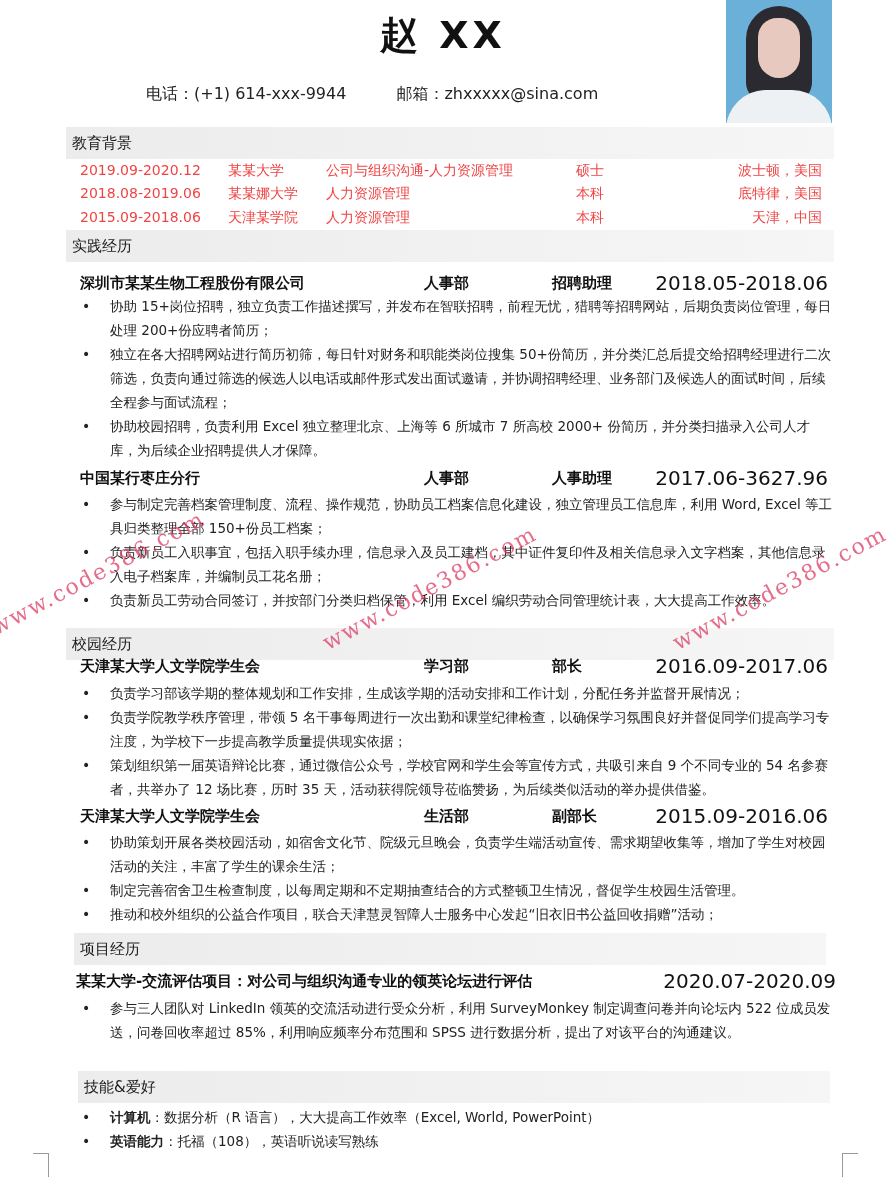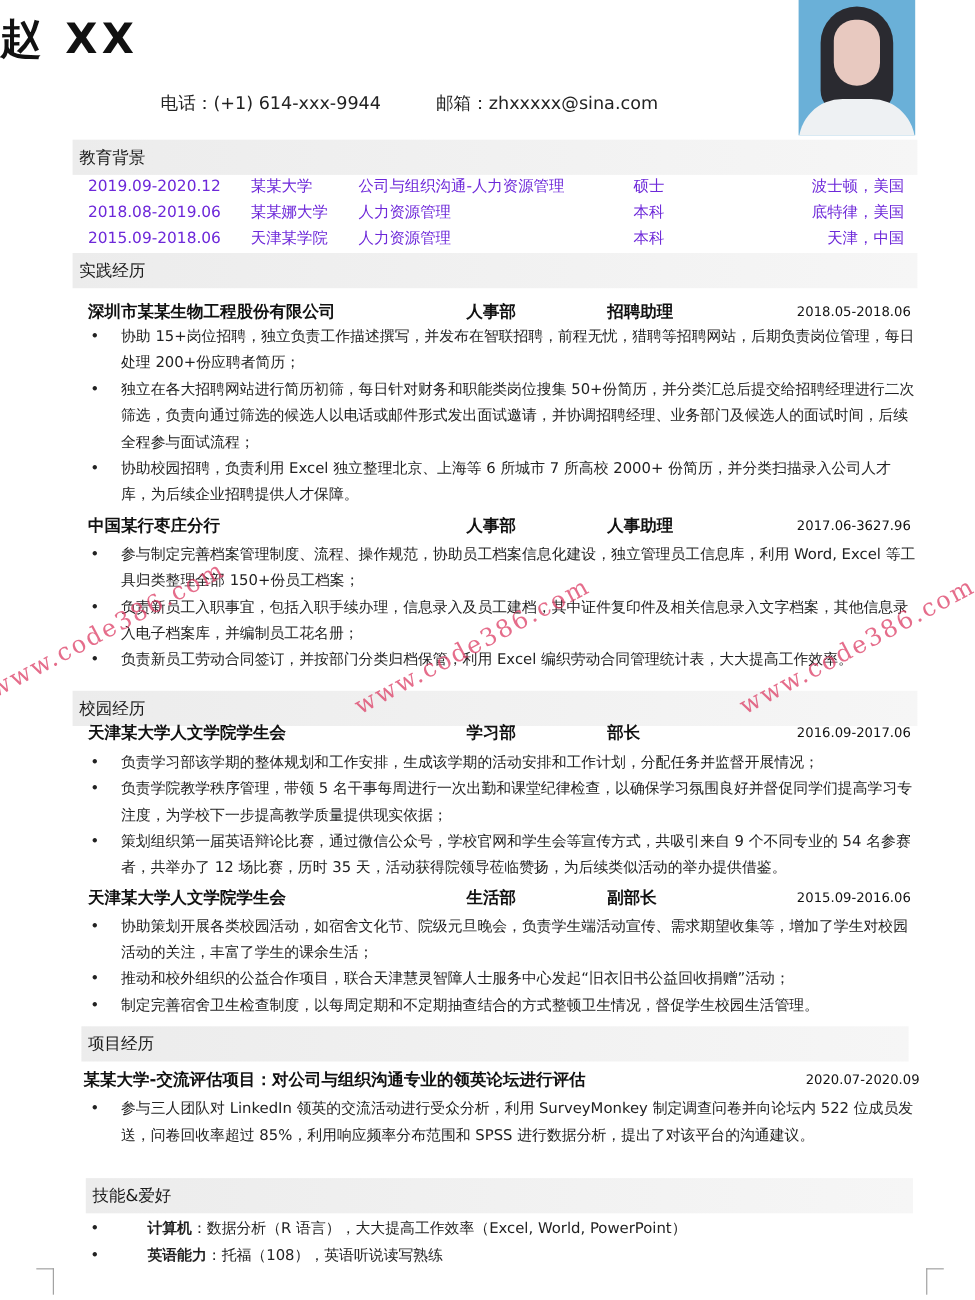--- a/index.html
+++ b/index.html
@@ -1,48 +1,48 @@
 <!DOCTYPE html>
 <html><head>
 <meta charset="utf-8">
 <style>
   * { box-sizing: border-box; margin: 0; padding: 0; }
   html, body { width: 886px; height: 1182px; background: #ffffff; overflow: hidden; }
   body { position: relative; font-family: "DejaVu Sans", "Liberation Sans", sans-serif; color: #1a1a1a; }
 
-  .name { position: absolute; top: 10px; left: 0; width: 886px; text-align: left; font-size: 38px; font-weight: bold; letter-spacing: 4px; color: #111; }
+  .name { position: absolute; top: 10px; left: 0; width: 886px; text-align: center; font-size: 38px; font-weight: bold; letter-spacing: 4px; color: #111; }
   .contact { position: absolute; top: 84px; left: 146px; font-size: 16px; color: #222; white-space: nowrap; }
   .contact span.gap { display: inline-block; width: 50px; }
 
   .photo { position: absolute; left: 726px; top: 0; width: 106px; height: 123px; background: #6ab0d8; overflow: hidden; }
   .photo .hair { position: absolute; left: 20px; top: 6px; width: 66px; height: 96px; background: #2a2a30; border-radius: 34px 34px 20px 20px; }
   .photo .face { position: absolute; left: 32px; top: 18px; width: 42px; height: 60px; background: #e8c9c0; border-radius: 20px 20px 22px 22px; }
   .photo .body { position: absolute; left: 0; top: 90px; width: 106px; height: 40px; background: #eef1f3; border-radius: 40px 40px 0 0; }
 
   .section-bar { position: absolute; left: 66px; width: 768px; height: 32px; background: linear-gradient(90deg,#ececec,#f2f2f2 60%,#f6f6f6); font-size: 15px; font-weight: normal; padding-left: 6px; line-height: 32px; color: #1a1a1a; }
 
-  .edu-row { position: absolute; left: 80px; width: 742px; font-size: 14px; color: #6d28d9; height: 22px; line-height: 22px; }
+  .edu-row { position: absolute; left: 80px; width: 742px; font-size: 14px; color: #ef4444; height: 22px; line-height: 22px; }
   .edu-row span { position: absolute; top: 0; white-space: nowrap; }
   .edu-row .c1 { left: 0; }
   .edu-row .c2 { left: 148px; }
   .edu-row .c3 { left: 246px; }
   .edu-row .c4 { left: 496px; }
   .edu-row .c5 { right: 0; }
 
   .job-head { position: absolute; left: 80px; width: 748px; height: 22px; line-height: 22px; font-size: 15px; font-weight: bold; color: #111; white-space: nowrap; }
   .job-head span { position: absolute; top: 0; }
   .job-head .org { left: 0; }
   .job-head .dept { left: 344px; }
   .job-head .role { left: 472px; }
-  .job-head .date { right: 0; font-weight: normal; font-size: 12px; }
+  .job-head .date { right: 0; font-weight: normal; font-size: 20px; }
 
   .bullets { position: absolute; left: 80px; width: 756px; font-size: 13.5px; color: #222; line-height: 24px; list-style: none; }
   .bullets li { position: relative; padding-left: 30px; }
   .bullets li::before { content: "\2022"; position: absolute; left: 2px; top: 0; font-size: 14px; }
-  .bullets li b { font-weight: bold; margin-left: 24px; }
+  .bullets li b { font-weight: bold; }
 
   .watermark { position: absolute; color: rgba(220, 60, 100, 0.75); font-family: "DejaVu Serif", serif; font-size: 22px; letter-spacing: 2px; transform: rotate(-28deg); transform-origin: left bottom; white-space: nowrap; }
 
   .corner { position: absolute; width: 16px; height: 24px; border-top: 1px solid #999; }
   .corner.left { left: 33px; top: 1153px; border-right: 1px solid #999; }
   .corner.right { left: 842px; top: 1153px; border-left: 1px solid #999; }
 </style>
 </head>
 <body>
 
@@ -121,22 +121,22 @@
 </ul>
 
 <div class="job-head" style="top:805px;">
   <span class="org">天津某大学人文学院学生会</span>
   <span class="dept">生活部</span>
   <span class="role">副部长</span>
   <span class="date">2015.09-2016.06</span>
 </div>
 <ul class="bullets" style="top:830px;">
   <li>协助策划开展各类校园活动，如宿舍文化节、院级元旦晚会，负责学生端活动宣传、需求期望收集等，增加了学生对校园活动的关注，丰富了学生的课余生活；</li>
+  <li>制定完善宿舍卫生检查制度，以每周定期和不定期抽查结合的方式整顿卫生情况，督促学生校园生活管理。</li>
   <li>推动和校外组织的公益合作项目，联合天津慧灵智障人士服务中心发起“旧衣旧书公益回收捐赠”活动；</li>
-  <li>制定完善宿舍卫生检查制度，以每周定期和不定期抽查结合的方式整顿卫生情况，督促学生校园生活管理。</li>
 </ul>
 
 <div class="section-bar" style="top:933px; left:74px; width:752px;">项目经历</div>
 
 <div class="job-head" style="top:970px; left:76px; width:760px;">
   <span class="org">某某大学-交流评估项目：对公司与组织沟通专业的领英论坛进行评估</span>
   <span class="date">2020.07-2020.09</span>
 </div>
 <ul class="bullets" style="top:996px;">
   <li>参与三人团队对 LinkedIn 领英的交流活动进行受众分析，利用 SurveyMonkey 制定调查问卷并向论坛内 522 位成员发送，问卷回收率超过 85%，利用响应频率分布范围和 SPSS 进行数据分析，提出了对该平台的沟通建议。</li>

